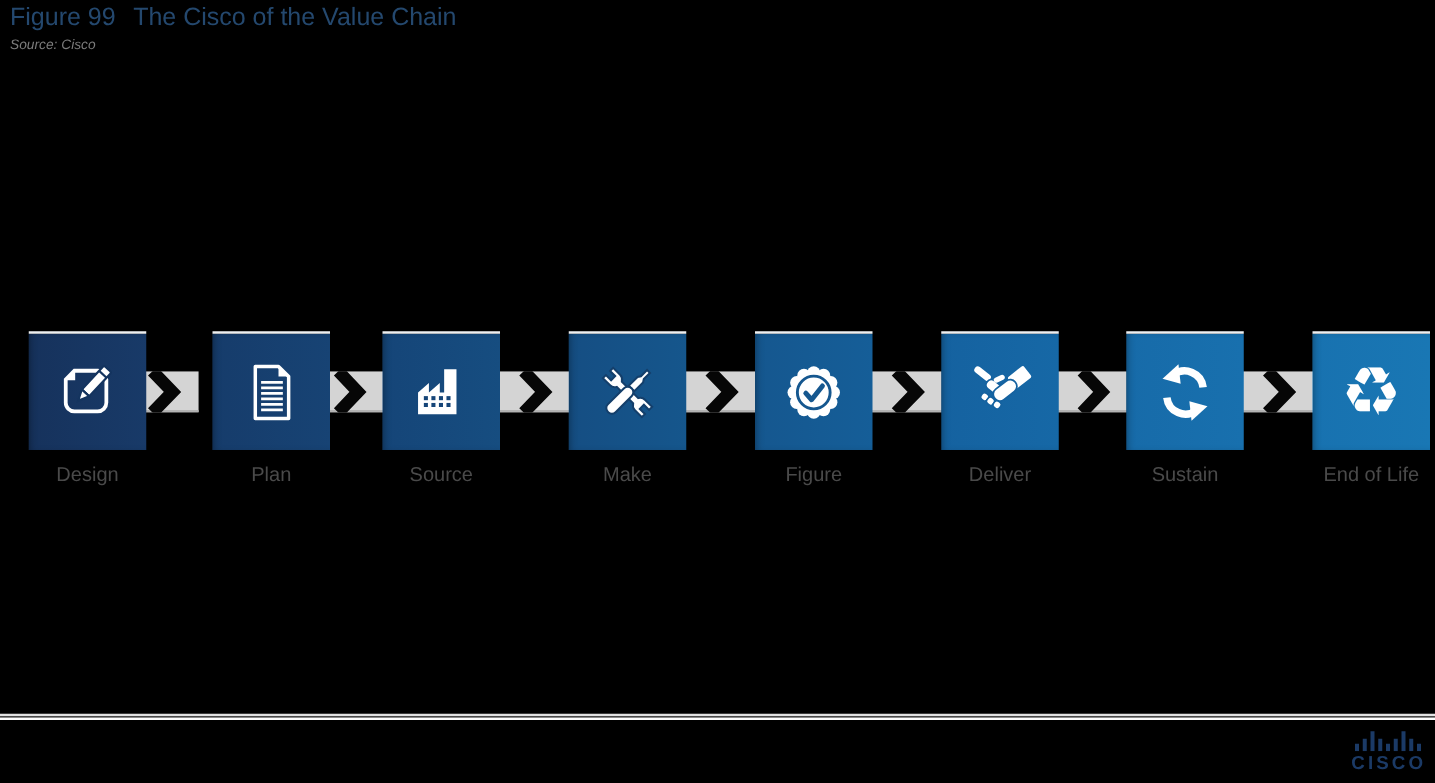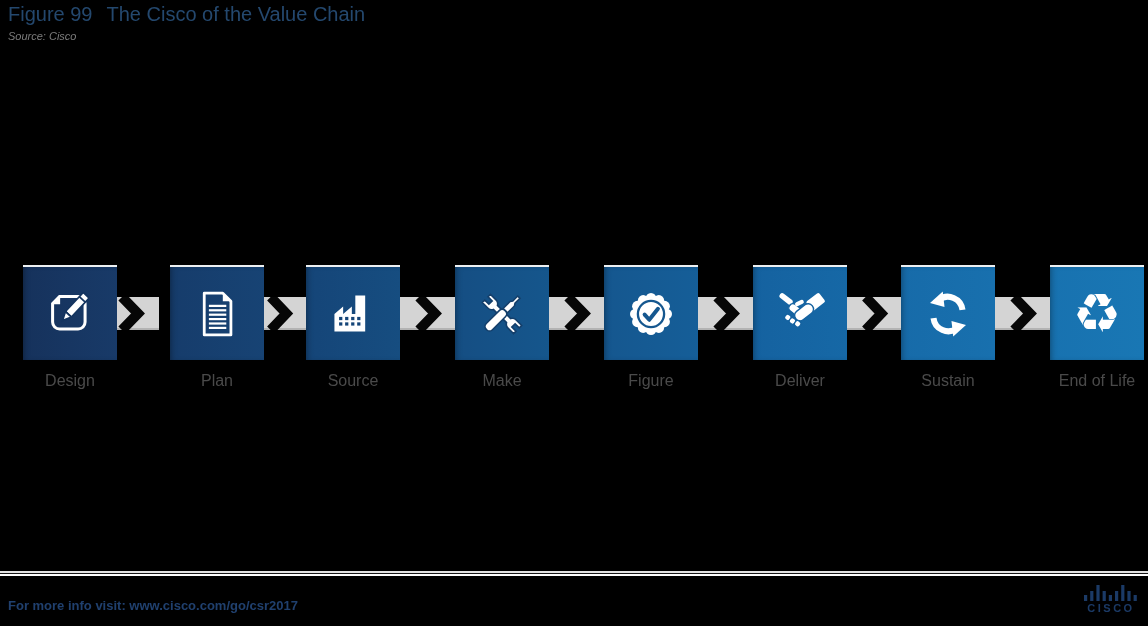--- a/index.html
+++ b/index.html
@@ -38,21 +38,21 @@
   .k3{left:548px;width:57px}.k4{left:697px;width:57px}.k5{left:846px;width:56px}
   .k6{left:994px;width:57px}
   .conn svg{width:100%;height:100%;display:block;}
 
   
   .divider{position:absolute;left:0;top:571px;width:1148px;height:1px;
            background:#161616;border-top:2px solid #e3e3e3;border-bottom:2px solid #fdfdfd;}
   .foot-info{position:absolute;left:8px;top:598px;font-size:13px;font-weight:bold;color:#20406e;}
   .logo{position:absolute;right:6px;top:584px;width:62px;text-align:center;}
   .logo svg{display:block;margin:0 auto;}
-  .logo-text{font-size:11px;font-weight:bold;letter-spacing:2.5px;color:#1b3a66;margin-top:1px;}
+  .logo-text{font-size:15px;font-weight:bold;letter-spacing:2.5px;color:#1b3a66;margin-top:1px;}
 </style>
 </head>
 <body>
 
 <div class="canvas">
 
   <div class="fig-title"><span>Figure 99</span><span class="gap"></span><span>The Cisco of the Value Chain</span></div>
   <div class="fig-source">Source: Cisco</div>
 
   <div class="conn k0">
@@ -232,21 +232,20 @@
   </div>
 
   <div class="stage s7">
     <div class="sq c7">
       <span class="glyph">♻</span>
     </div>
     <div class="label">End of Life</div>
   </div>
 
   <div class="divider"></div>
-  <div class="foot-info">For more info visit: www.cisco.com/go/csr2017</div>
   <div class="logo">
     <svg width="56" height="17" viewBox="0 0 56 17">
       <g fill="#1b3a66">
         <rect x="1" y="11" width="3.2" height="6"></rect>
         <rect x="7.2" y="7" width="3.2" height="10"></rect>
         <rect x="13.4" y="1" width="3.2" height="16"></rect>
         <rect x="19.6" y="7" width="3.2" height="10"></rect>
         <rect x="25.8" y="11" width="3.2" height="6"></rect>
         <rect x="32" y="7" width="3.2" height="10"></rect>
         <rect x="38.2" y="1" width="3.2" height="16"></rect>

